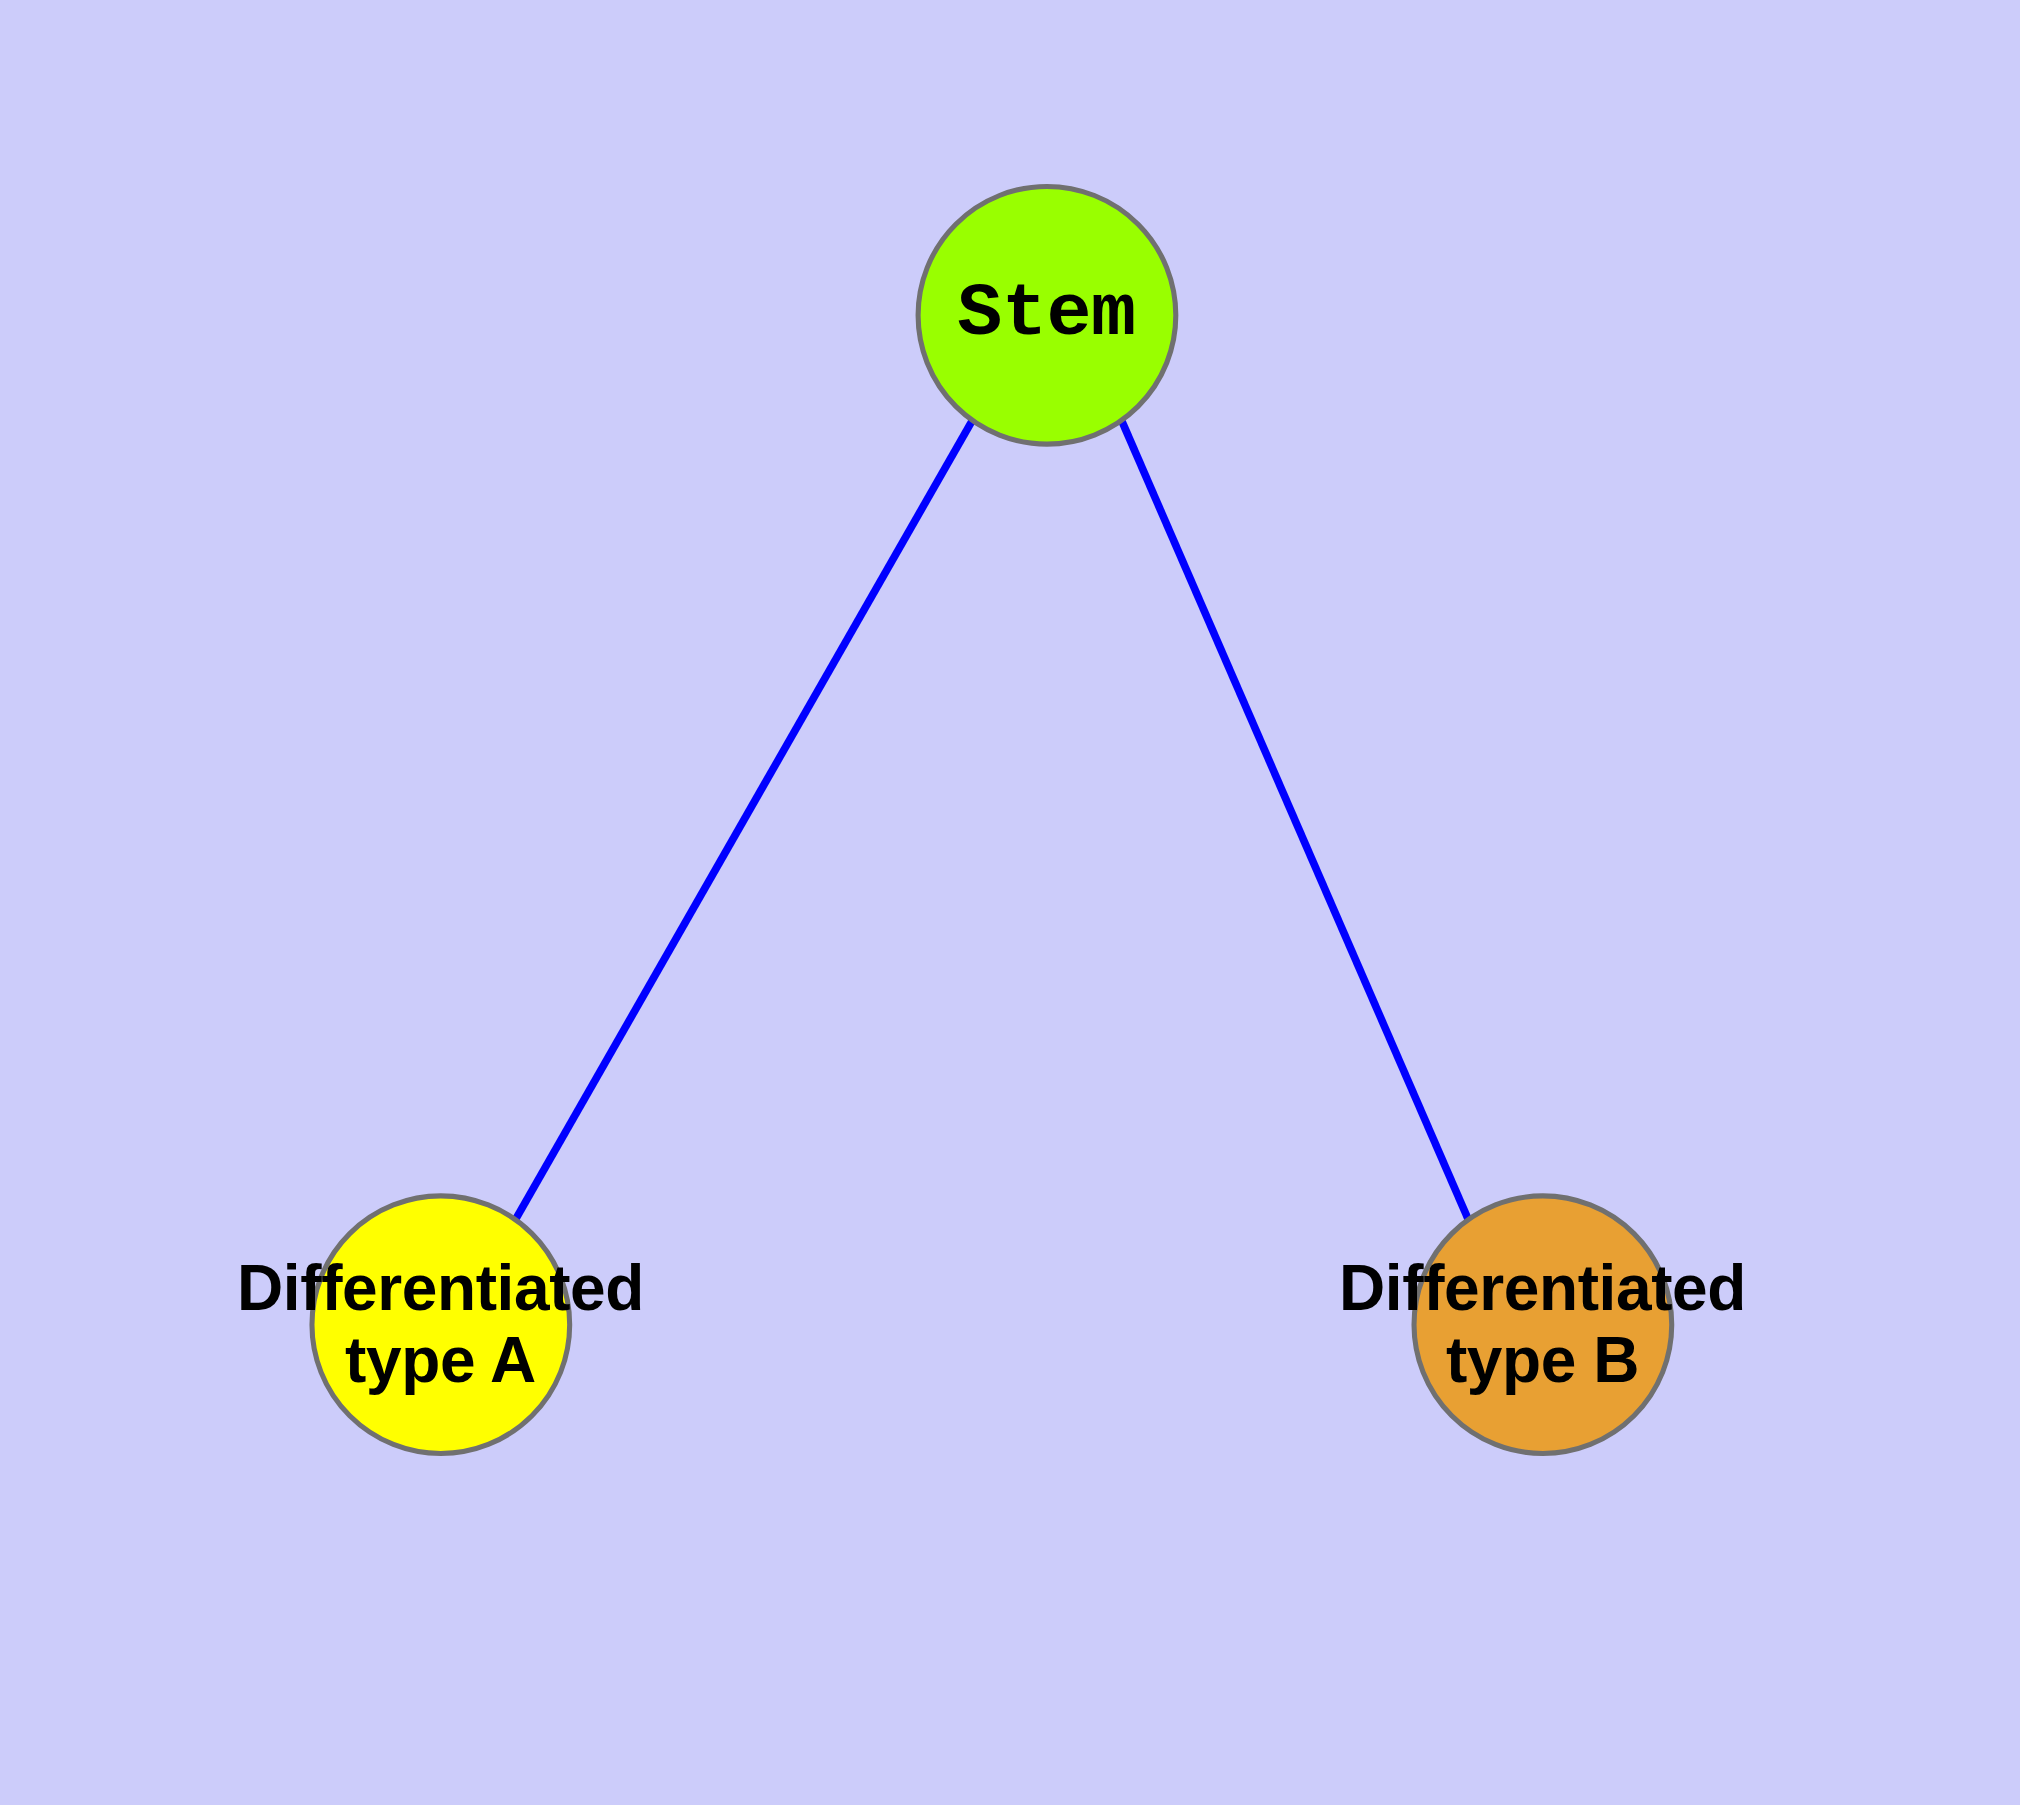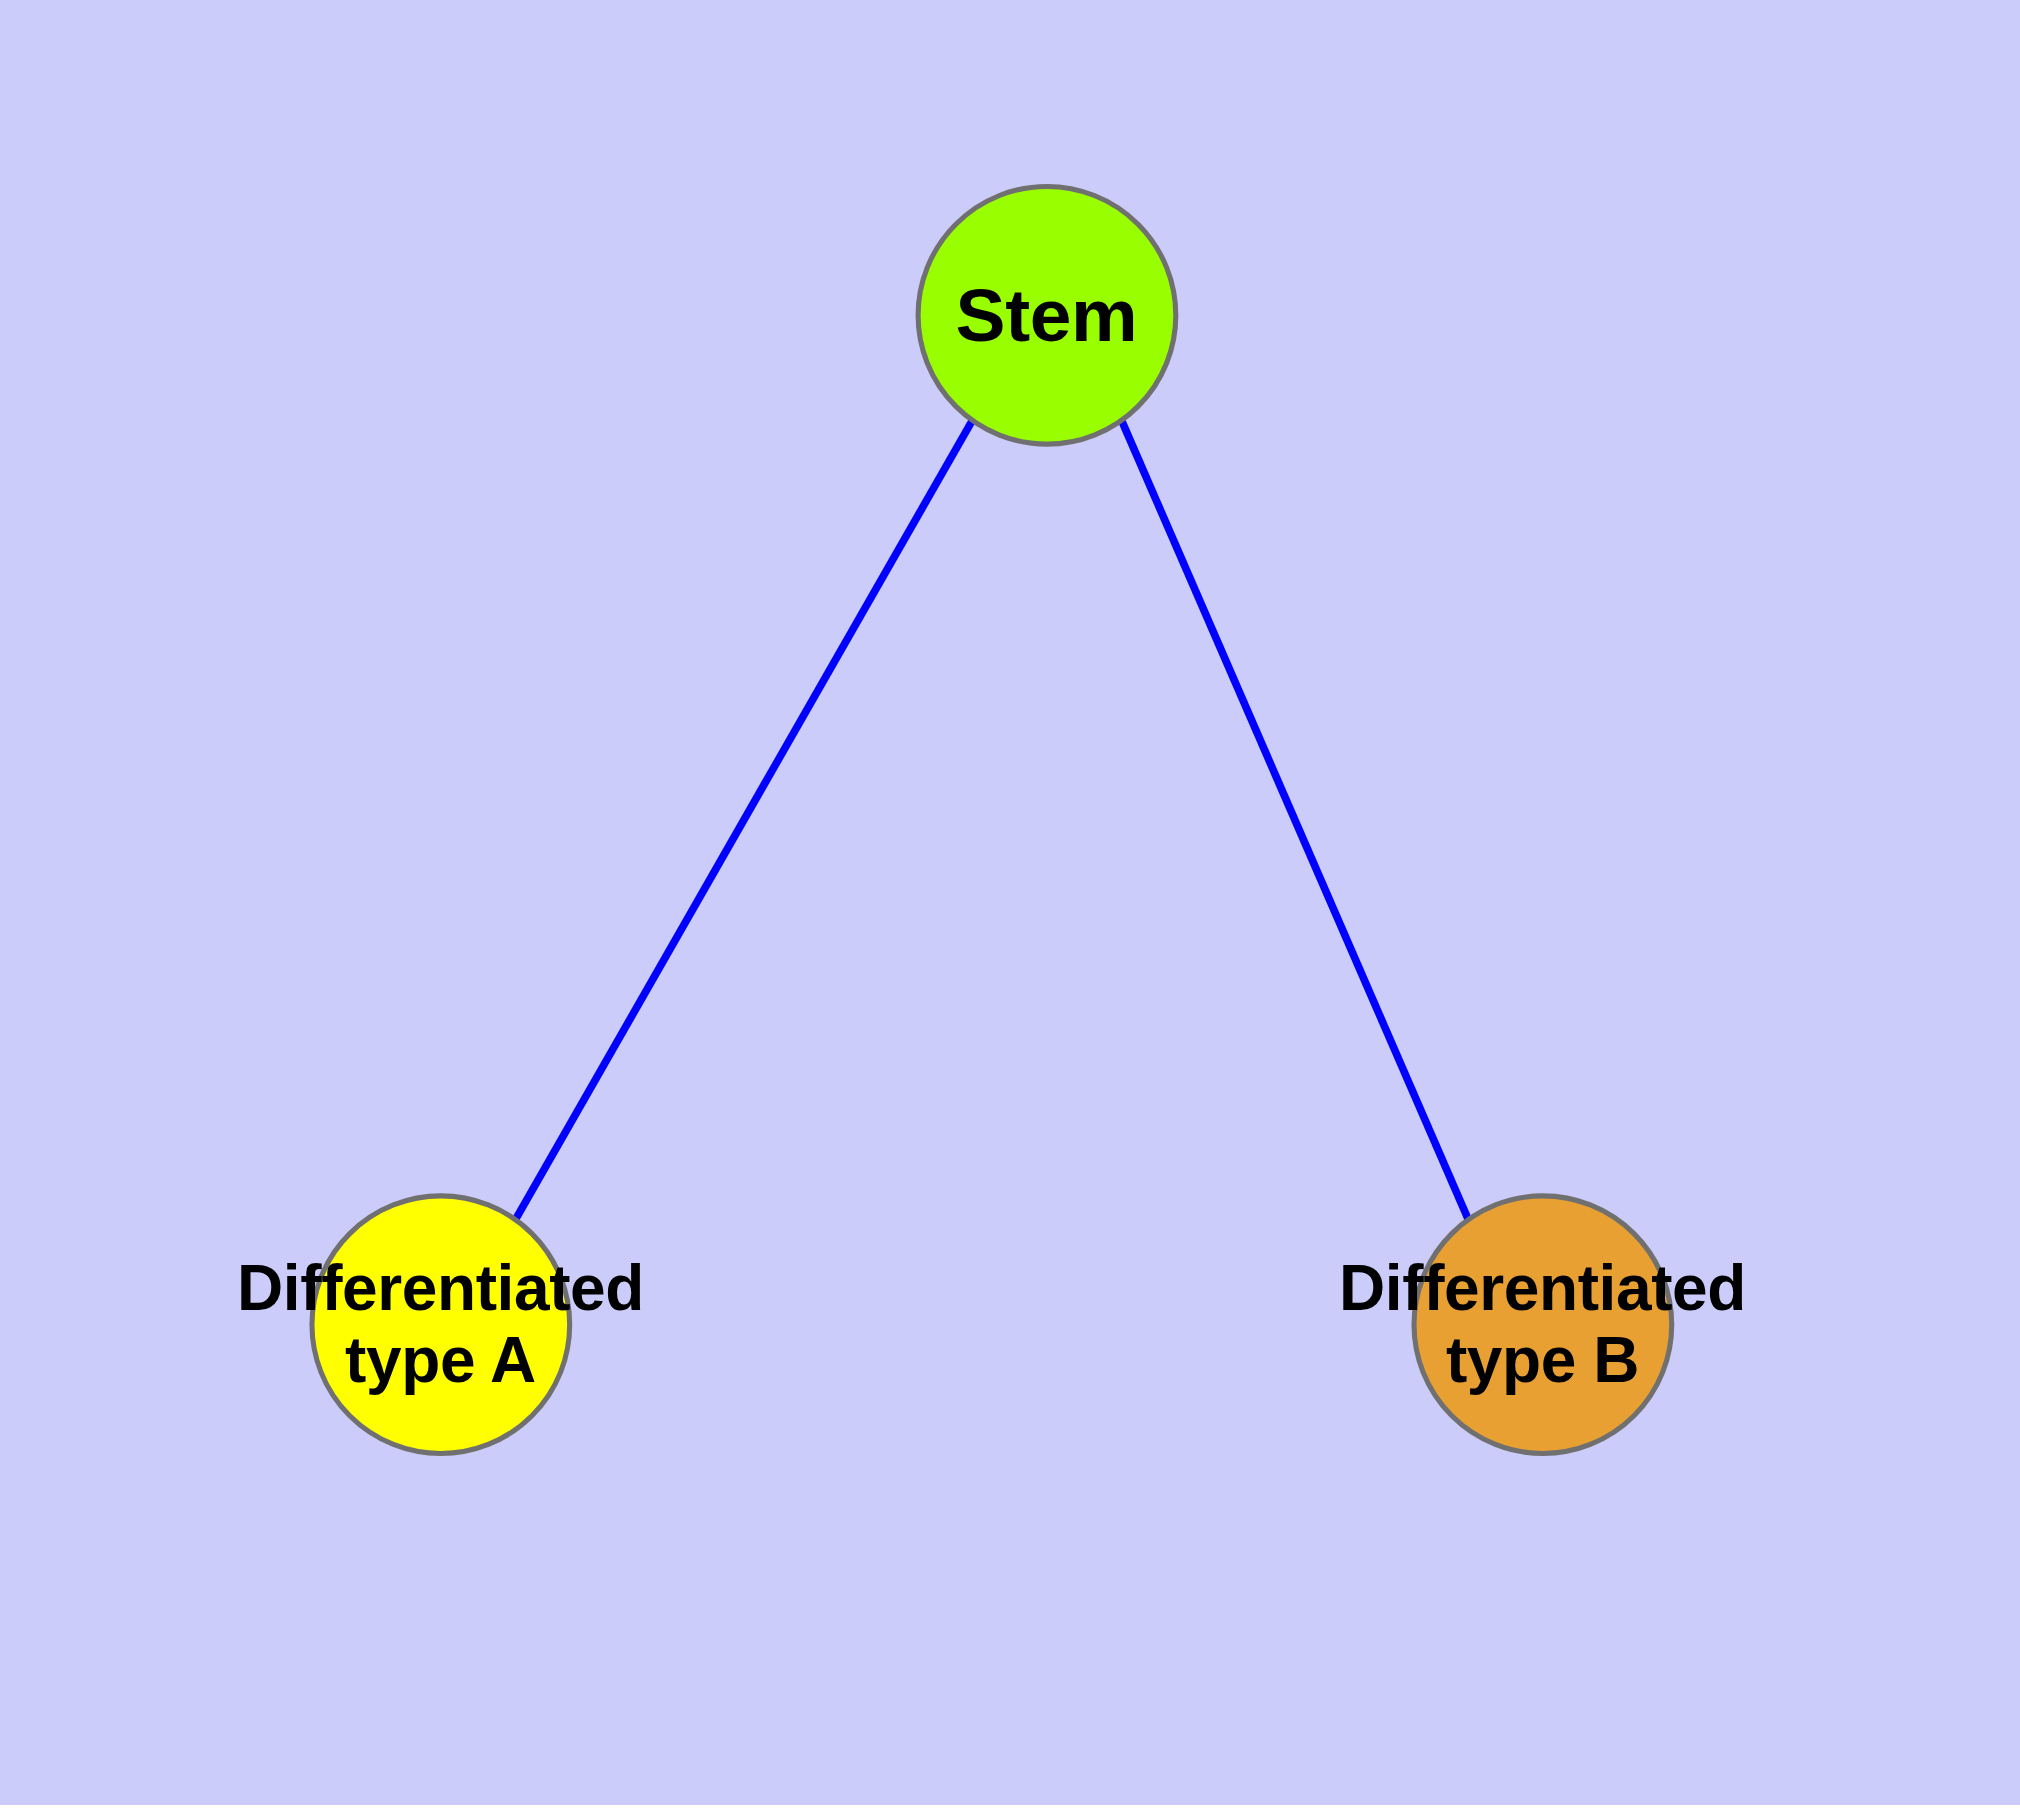--- a/index.html
+++ b/index.html
@@ -47,20 +47,21 @@
     text-align: center;
     color: #000000;
     font-weight: bold;
     line-height: 1.12;
     white-space: pre;
     pointer-events: none;
     letter-spacing: -0.4px;
   }
   .label-stem {
     font-size: 75px;
+    font-family: Liberation Mono, monospace;
   }
   .label-leaf {
     font-size: 64px;
   }
 </style>
 </head>
 <body>
 
 <div id="canvas">
 

